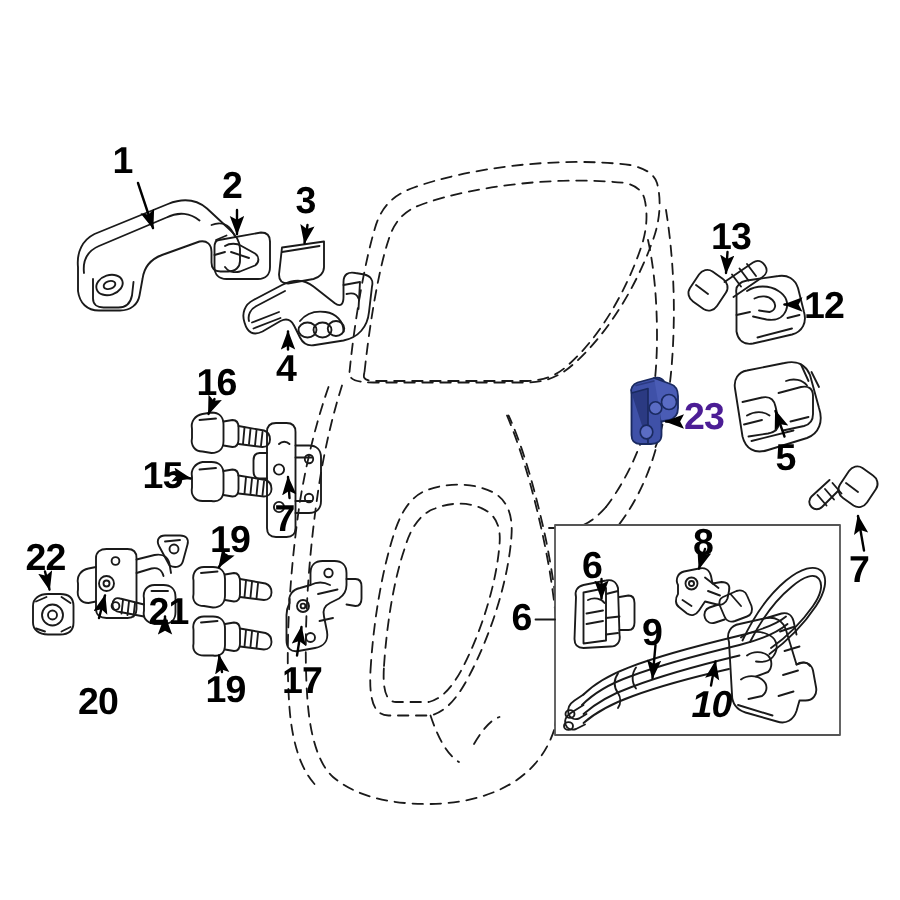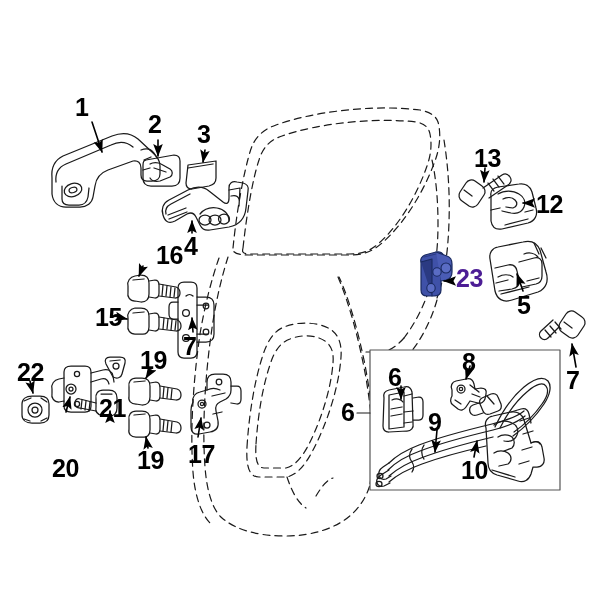--- a/index.html
+++ b/index.html
@@ -400,27 +400,27 @@
 
   <div class="callout" style="left:75px;  top:95px;">1</div>
   <div class="callout" style="left:148px; top:112px;">2</div>
   <div class="callout" style="left:197px; top:122px;">3</div>
   <div class="callout" style="left:184px; top:234px;">4</div>
   <div class="callout" style="left:517px; top:293px;">5</div>
   <div class="callout" style="left:341px; top:400px;">6</div>
   <div class="callout" style="left:566px; top:368px;">7</div>
   <div class="callout" style="left:462px; top:350px;">8</div>
   <div class="callout" style="left:428px; top:410px;">9</div>
-  <div class="callout" style="left:461px; top:458px;">10</div>
+  <div class="callout" style="left:461px; top:458px;font-style:italic;">10</div>
   <div class="callout" style="left:388px; top:365px;">6</div>
   <div class="callout" style="left:536px; top:192px;">12</div>
   <div class="callout" style="left:474px; top:146px;">13</div>
   <div class="callout" style="left:183px; top:334px;">7</div>
   <div class="callout" style="left:95px;  top:305px;">15</div>
-  <div class="callout" style="left:131px; top:243px;margin-left:25px;">16</div>
+  <div class="callout" style="left:131px; top:243px;">16</div>
   <div class="callout" style="left:188px; top:442px;">17</div>
   <div class="callout" style="left:137px; top:448px;">19</div>
   <div class="callout" style="left:140px; top:348px;">19</div>
   <div class="callout" style="left:52px;  top:426px;margin-top:30px;">20</div>
   <div class="callout" style="left:99px;  top:396px;">21</div>
   <div class="callout" style="left:17px;  top:360px;">22</div>
   <div class="callout hl" style="left:456px; top:266px;">23</div>
 
 </div>
 

